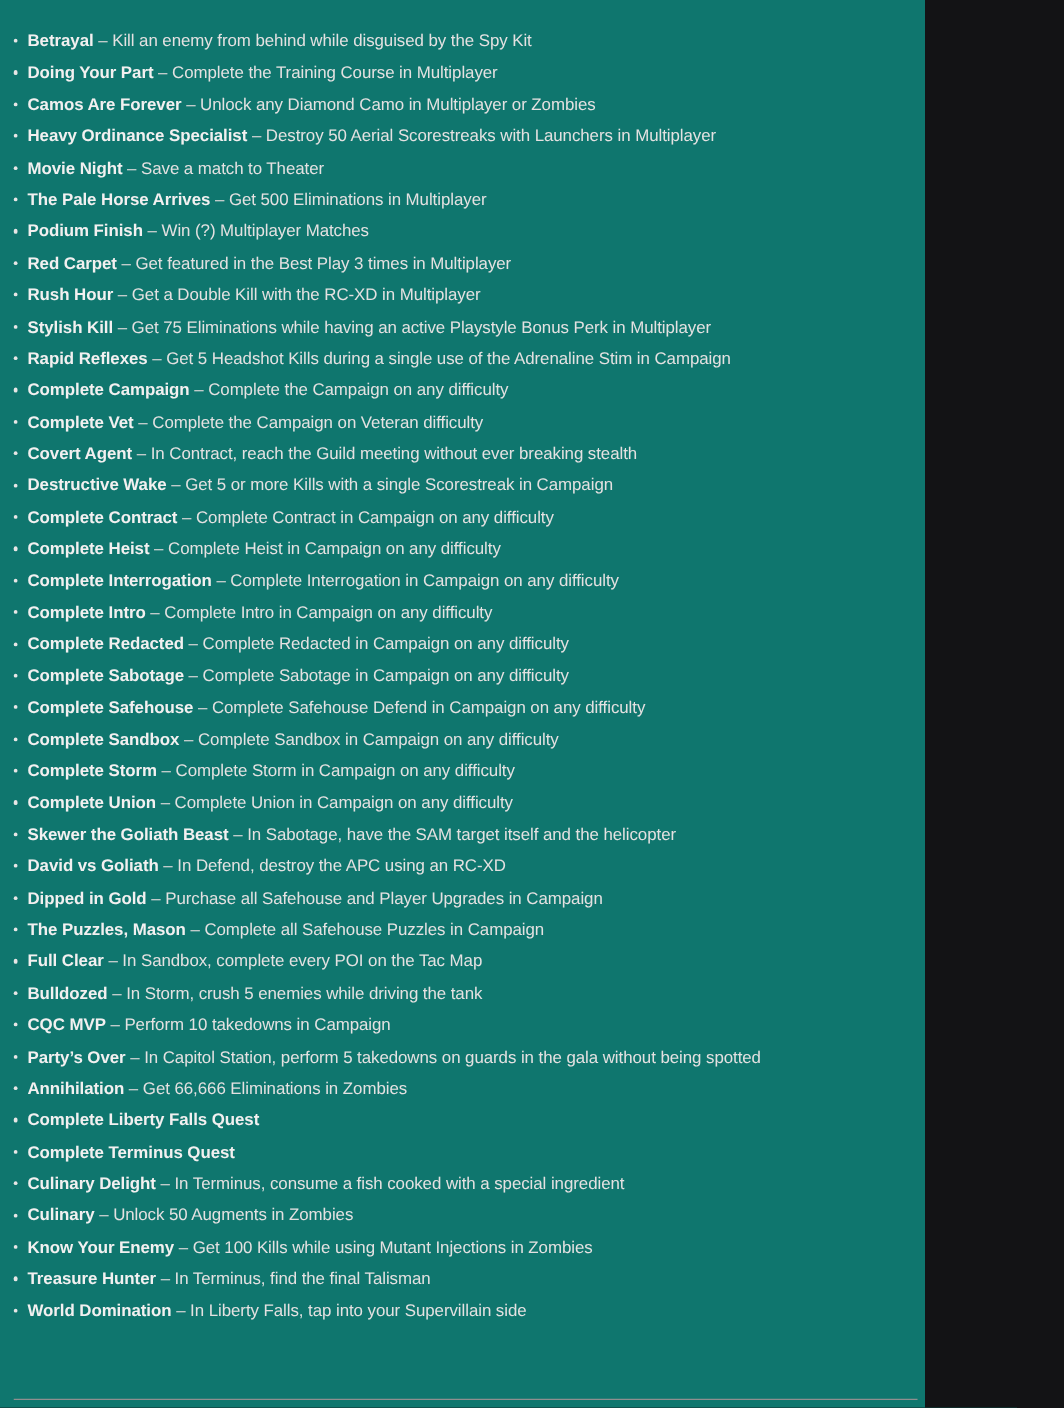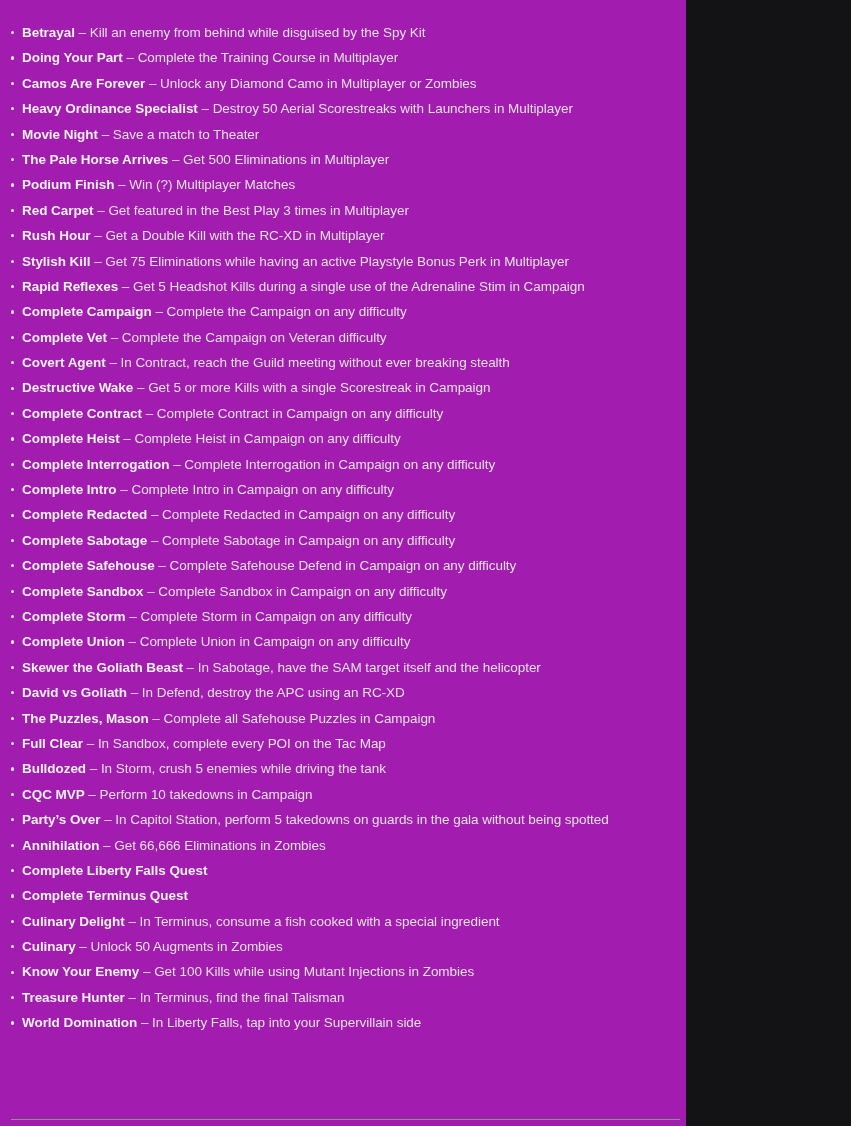--- a/index.html
+++ b/index.html
@@ -11,23 +11,23 @@
   body {
     width: 851px;
     height: 1126px;
     overflow: hidden;
     font-family: "Liberation Sans", sans-serif;
     color: #ededed;
     -webkit-font-smoothing: antialiased;
   }
   .page {
     position: relative;
-    width: 686px;
+    width: 740px;
     height: 1126px;
-    background: #a21caf;
+    background: #0f766e;
     box-sizing: border-box;
   }
   .achievement-list {
     list-style: none;
     margin: 0;
     padding: 0;
     position: absolute;
     left: 0;
     top: 20px;
     width: 851px;
@@ -99,20 +99,21 @@
       <li class="achievement-item"><span class="bullet-icon"></span><span class="achievement-title">Complete Interrogation</span> <span class="achievement-sep">–</span> <span class="achievement-desc">Complete Interrogation in Campaign on any difficulty</span></li>
       <li class="achievement-item"><span class="bullet-icon"></span><span class="achievement-title">Complete Intro</span> <span class="achievement-sep">–</span> <span class="achievement-desc">Complete Intro in Campaign on any difficulty</span></li>
       <li class="achievement-item"><span class="bullet-icon"></span><span class="achievement-title">Complete Redacted</span> <span class="achievement-sep">–</span> <span class="achievement-desc">Complete Redacted in Campaign on any difficulty</span></li>
       <li class="achievement-item"><span class="bullet-icon"></span><span class="achievement-title">Complete Sabotage</span> <span class="achievement-sep">–</span> <span class="achievement-desc">Complete Sabotage in Campaign on any difficulty</span></li>
       <li class="achievement-item"><span class="bullet-icon"></span><span class="achievement-title">Complete Safehouse</span> <span class="achievement-sep">–</span> <span class="achievement-desc">Complete Safehouse Defend in Campaign on any difficulty</span></li>
       <li class="achievement-item"><span class="bullet-icon"></span><span class="achievement-title">Complete Sandbox</span> <span class="achievement-sep">–</span> <span class="achievement-desc">Complete Sandbox in Campaign on any difficulty</span></li>
       <li class="achievement-item"><span class="bullet-icon"></span><span class="achievement-title">Complete Storm</span> <span class="achievement-sep">–</span> <span class="achievement-desc">Complete Storm in Campaign on any difficulty</span></li>
       <li class="achievement-item"><span class="bullet-icon"></span><span class="achievement-title">Complete Union</span> <span class="achievement-sep">–</span> <span class="achievement-desc">Complete Union in Campaign on any difficulty</span></li>
       <li class="achievement-item"><span class="bullet-icon"></span><span class="achievement-title">Skewer the Goliath Beast</span> <span class="achievement-sep">–</span> <span class="achievement-desc">In Sabotage, have the SAM target itself and the helicopter</span></li>
       <li class="achievement-item"><span class="bullet-icon"></span><span class="achievement-title">David vs Goliath</span> <span class="achievement-sep">–</span> <span class="achievement-desc">In Defend, destroy the APC using an RC-XD</span></li>
+      <li class="achievement-item"><span class="bullet-icon"></span><span class="achievement-title">Dipped in Gold</span> <span class="achievement-sep">–</span> <span class="achievement-desc">Purchase all Safehouse and Player Upgrades in Campaign</span></li>
       <li class="achievement-item"><span class="bullet-icon"></span><span class="achievement-title">The Puzzles, Mason</span> <span class="achievement-sep">–</span> <span class="achievement-desc">Complete all Safehouse Puzzles in Campaign</span></li>
       <li class="achievement-item"><span class="bullet-icon"></span><span class="achievement-title">Full Clear</span> <span class="achievement-sep">–</span> <span class="achievement-desc">In Sandbox, complete every POI on the Tac Map</span></li>
       <li class="achievement-item"><span class="bullet-icon"></span><span class="achievement-title">Bulldozed</span> <span class="achievement-sep">–</span> <span class="achievement-desc">In Storm, crush 5 enemies while driving the tank</span></li>
       <li class="achievement-item"><span class="bullet-icon"></span><span class="achievement-title">CQC MVP</span> <span class="achievement-sep">–</span> <span class="achievement-desc">Perform 10 takedowns in Campaign</span></li>
       <li class="achievement-item"><span class="bullet-icon"></span><span class="achievement-title">Party’s Over</span> <span class="achievement-sep">–</span> <span class="achievement-desc">In Capitol Station, perform 5 takedowns on guards in the gala without being spotted</span></li>
       <li class="achievement-item"><span class="bullet-icon"></span><span class="achievement-title">Annihilation</span> <span class="achievement-sep">–</span> <span class="achievement-desc">Get 66,666 Eliminations in Zombies</span></li>
       <li class="achievement-item"><span class="bullet-icon"></span><span class="achievement-title">Complete Liberty Falls Quest</span></li>
       <li class="achievement-item"><span class="bullet-icon"></span><span class="achievement-title">Complete Terminus Quest</span></li>
       <li class="achievement-item"><span class="bullet-icon"></span><span class="achievement-title">Culinary Delight</span> <span class="achievement-sep">–</span> <span class="achievement-desc">In Terminus, consume a fish cooked with a special ingredient</span></li>
       <li class="achievement-item"><span class="bullet-icon"></span><span class="achievement-title">Culinary</span> <span class="achievement-sep">–</span> <span class="achievement-desc">Unlock 50 Augments in Zombies</span></li>

